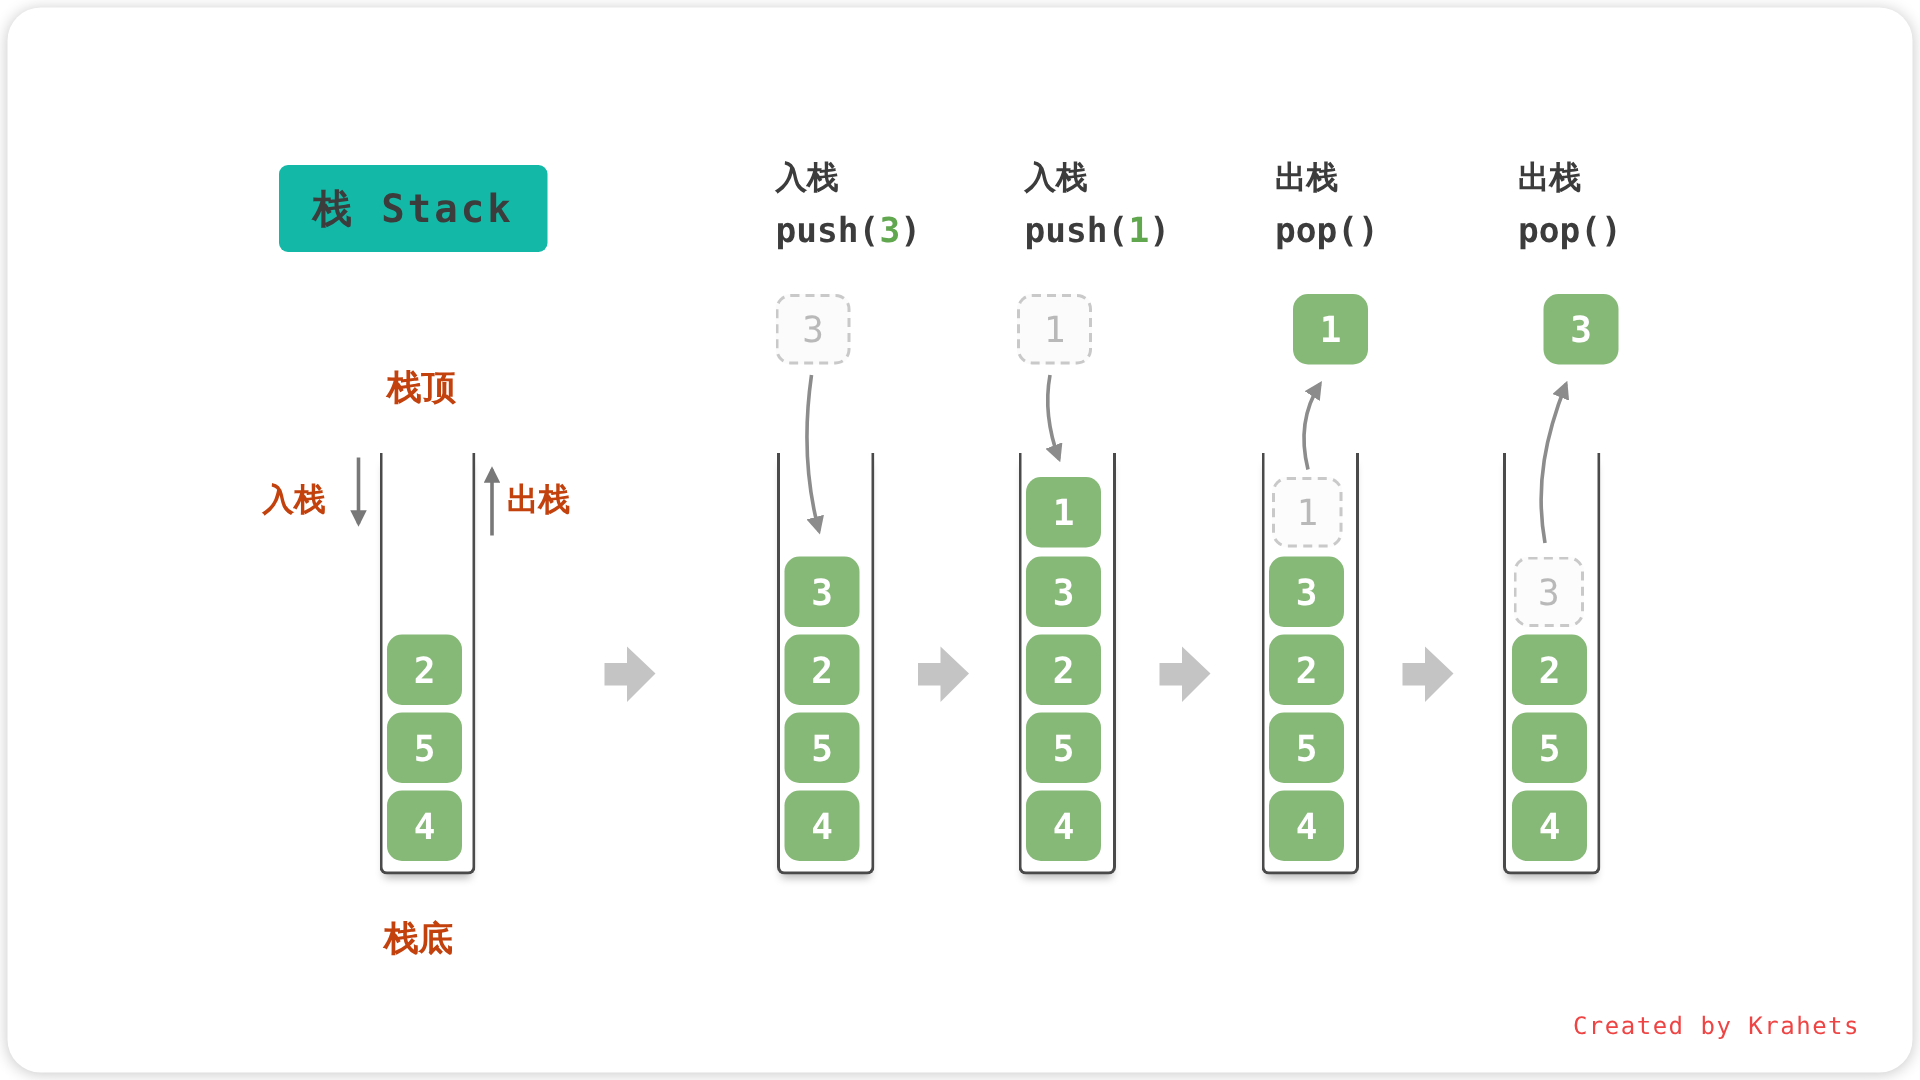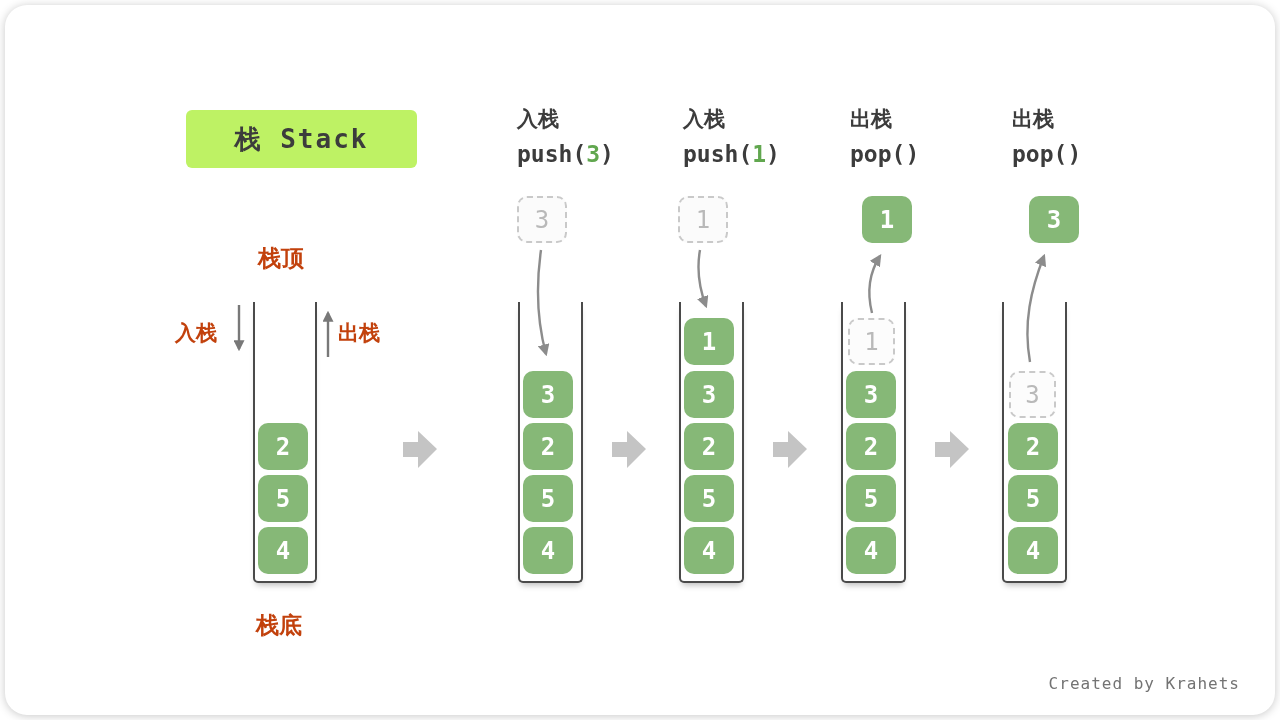--- a/index.html
+++ b/index.html
@@ -24,22 +24,22 @@
     box-shadow: 0 1px 10px rgba(0,0,0,0.22);
   }
   .layer {
     position: absolute;
     inset: 0;
   }
   
   .title-box {
     position: absolute;
     left: 186px; top: 110px;
-    width: 231px; height: 58px;
-    background: #bef264;
+    width: 179px; height: 58px;
+    background: #14b8a6;
     border-radius: 6px;
     display: flex;
     align-items: center;
     justify-content: center;
   }
   .title-box span {
     font-family: "DejaVu Sans Mono", monospace;
     font-weight: 700;
     font-size: 26px;
     letter-spacing: 2px;
@@ -114,21 +114,21 @@
     color: #b9b9b9;
     font-weight: 400;
   }
   
   .watermark {
     position: absolute;
     right: 40px; top: 674px;
     font-family: "DejaVu Sans Mono", monospace;
     font-size: 16px;
     letter-spacing: 1px;
-    color: #737373;
+    color: #ef4444;
   }
   svg.overlay {
     position: absolute;
     inset: 0;
     pointer-events: none;
   }
 </style>
 </head>
 <body>
 

